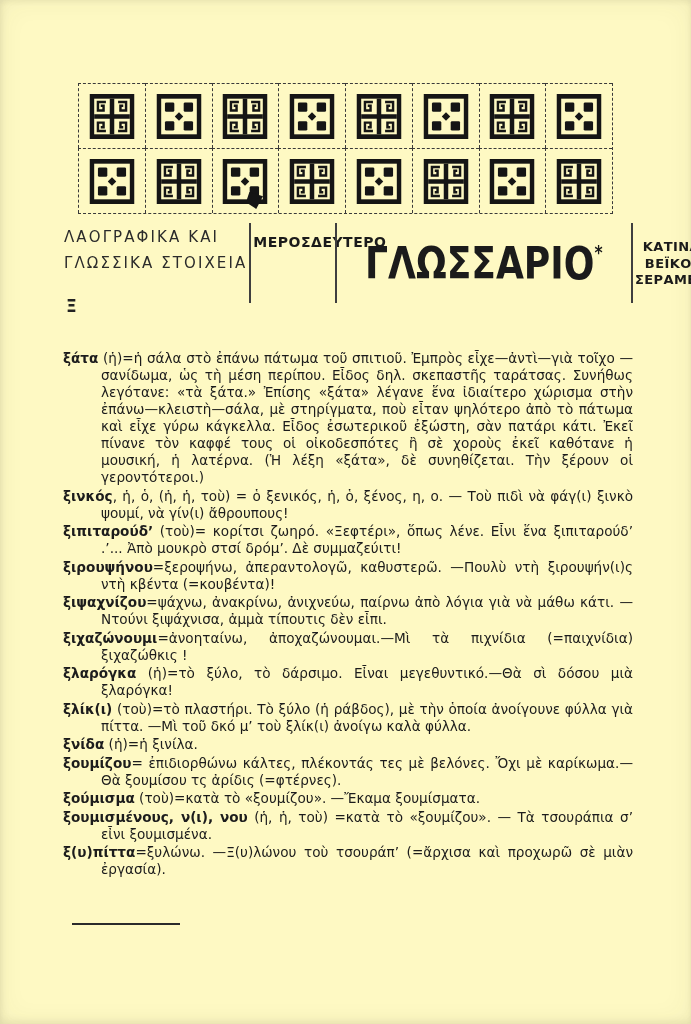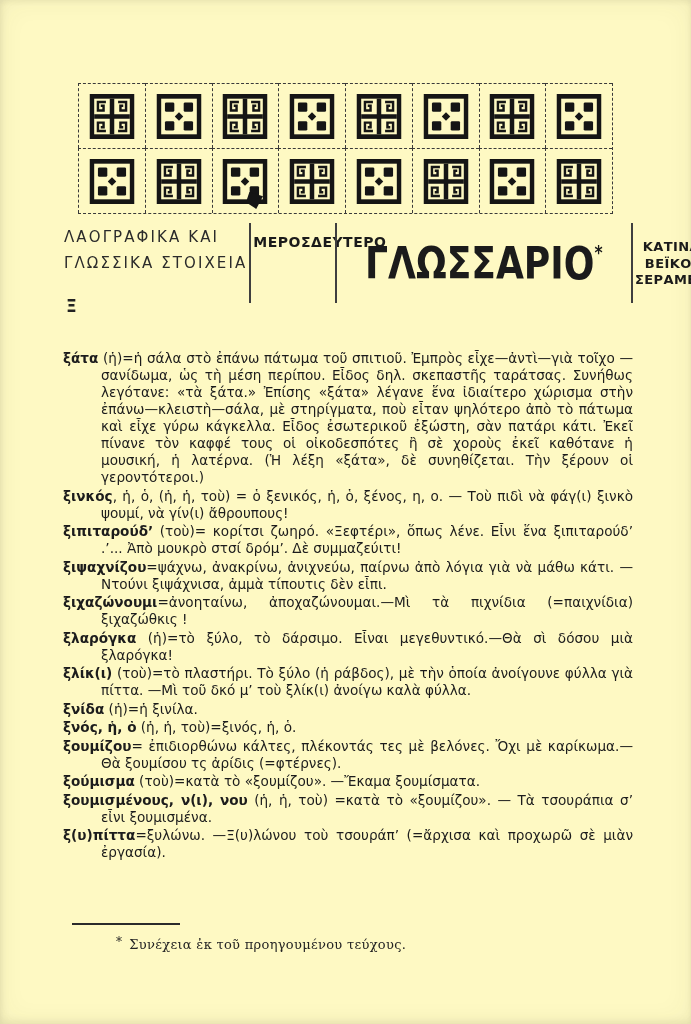--- a/index.html
+++ b/index.html
@@ -240,39 +240,38 @@
 
   <div class="section-letter">Ξ</div>
 
   <div class="entries">
   <p class="entry"><b class="term">ξάτα</b><span> (ἡ)=ἡ σάλα στὸ ἐπάνω πάτωμα τοῦ σπιτιοῦ. Ἐμπρὸς εἶχε—ἀντὶ—γιὰ τοῖχο —σανίδωμα, ὡς τὴ μέση περίπου. Εἶδος δηλ. σκεπαστῆς ταράτσας. Συνήθως λεγότανε: «τὰ ξάτα.» Ἐπίσης «ξάτα» λέγανε ἕνα ἰδιαίτερο χώρισμα στὴν ἐπάνω—κλειστὴ—σάλα, μὲ στηρίγματα, ποὺ εἶταν ψηλότερο ἀπὸ τὸ πάτωμα καὶ εἶχε γύρω κάγκελλα. Εἶδος ἐσωτερικοῦ ἐξώστη, σὰν πατάρι κάτι. Ἐκεῖ πίνανε τὸν καφφέ τους οἱ οἰκοδεσπότες ἢ σὲ χοροὺς ἐκεῖ καθότανε ἡ μουσική, ἡ λατέρνα. (Ἡ λέξη «ξάτα», δὲ συνηθίζεται. Τὴν ξέρουν οἱ γεροντότεροι.)</span></p>
 
   <p class="entry"><b class="term">ξινκός</b><span>, ἡ, ὁ, (ἡ, ἡ, τοὺ) = ὁ ξενικός, ἡ, ὁ, ξένος, η, ο. — Τοὺ πιδὶ νὰ φάγ(ι) ξινκὸ ψουμί, νὰ γίν(ι) ἄθρουπους!</span></p>
 
   <p class="entry"><b class="term">ξιπιταρούδ’</b><span> (τοὺ)= κορίτσι ζωηρό. «Ξεφτέρι», ὅπως λένε. Εἶνι ἕνα ξιπιταρούδ’ .’... Ἀπὸ μουκρὸ στσί δρόμ’. Δὲ συμμαζεύιτι!</span></p>
 
+  <p class="entry"><b class="term">ξιρουψήνου</b><span>=ξεροψήνω, ἀπεραντολογῶ, καθυστερῶ. —Πουλὺ ντὴ ξιρουψήν(ι)ς ντὴ κβέντα (=κουβέντα)!</span></p>
 
   <p class="entry"><b class="term">ξιψαχνίζου</b><span>=ψάχνω, ἀνακρίνω, ἀνιχνεύω, παίρνω ἀπὸ λόγια γιὰ νὰ μάθω κάτι. —Ντούνι ξιψάχνισα, ἀμμὰ τίπουτις δὲν εἶπι.</span></p>
 
   <p class="entry"><b class="term">ξιχαζώνουμι</b><span>=ἀνοηταίνω, ἀποχαζώνουμαι.—Μὶ τὰ πιχνίδια (=παιχνίδια) ξιχαζώθκις !</span></p>
 
   <p class="entry"><b class="term">ξλαρόγκα</b><span> (ἡ)=τὸ ξύλο, τὸ δάρσιμο. Εἶναι μεγεθυντικό.—Θὰ σὶ δόσου μιὰ ξλαρόγκα!</span></p>
 
   <p class="entry"><b class="term">ξλίκ(ι)</b><span> (τοὺ)=τὸ πλαστήρι. Τὸ ξύλο (ἡ ράβδος), μὲ τὴν ὁποία ἀνοίγουνε φύλλα γιὰ πίττα. —Μὶ τοῦ δκό μ’ τοὺ ξλίκ(ι) ἀνοίγω καλὰ φύλλα.</span></p>
 
   <p class="entry"><b class="term">ξνίδα</b><span> (ἡ)=ἡ ξινίλα.</span></p>
 
 
-  <p class="entry"><b class="term">ξνός, ἡ, ὁ</b><span> (ἡ, ἡ, τοὺ)=ξινός, ἡ, ὁ.</span></p>
 
   <p class="entry"><b class="term">ξουμίζου</b><span>= ἐπιδιορθώνω κάλτες, πλέκοντάς τες μὲ βελόνες. Ὄχι μὲ καρίκωμα.—Θὰ ξουμίσου τς ἀρίδις (=φτέρνες).</span></p>
 
   <p class="entry"><b class="term">ξούμισμα</b><span> (τοὺ)=κατὰ τὸ «ξουμίζου». —Ἔκαμα ξουμίσματα.</span></p>
 
   <p class="entry"><b class="term">ξουμισμένους, ν(ι), νου</b><span> (ἡ, ἡ, τοὺ) =κατὰ τὸ «ξουμίζου». — Τὰ τσουράπια σ’ εἶνι ξουμισμένα.</span></p>
 
   <p class="entry"><b class="term">ξ(υ)πίττα</b><span>=ξυλώνω. —Ξ(υ)λώνου τοὺ τσουράπ’ (=ἄρχισα καὶ προχωρῶ σὲ μιὰν ἐργασία).</span></p>
 </div>
 
   <div class="footnote-rule"></div>
-  <div class="footnote"><span class="fn-marker">*</span><span>Συνέχεια ἐκ τοῦ προηγουμένου τεύχους.</span></div>
 
 </div>
 
 </body></html>

